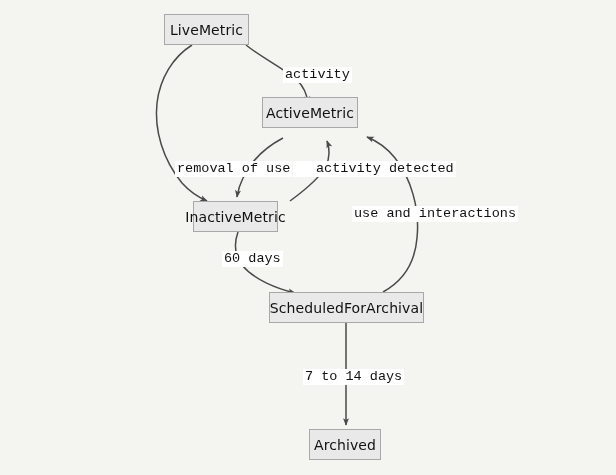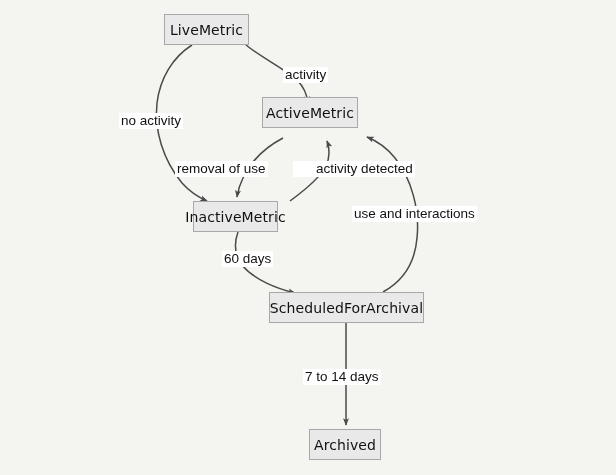--- a/index.html
+++ b/index.html
@@ -37,21 +37,21 @@
     font-size: 14px;
     font-family: "DejaVu Sans", sans-serif;
     letter-spacing: 0.1px;
     white-space: nowrap;
   }
   .edge-label {
     position: absolute;
     background: #ffffff;
     color: #111111;
     font-size: 13.5px;
-    font-family: Liberation Sans, sans-serif;
+    font-family: Liberation Mono, monospace;
     white-space: nowrap;
     line-height: 16px;
     padding: 0 2px;
     text-align: center;
   }
 </style>
 </head>
 <body>
 
 <div id="diagram-root">
@@ -95,21 +95,20 @@
   <div class="state-node" style="left:269px; top:292px; width:155px; height:31px;">
     <span>ScheduledForArchival</span>
   </div>
 
   <div class="state-node" style="left:309px; top:429px; width:72px; height:31px;">
     <span>Archived</span>
   </div>
 
   <div class="edge-label" style="left:283px; top:67px;">activity</div>
 
-  <div class="edge-label" style="left:119px; top:113px;">no activity</div>
 
   <div class="edge-label" style="left:175px; top:161px;">removal of use</div>
 
   <div class="edge-label" style="left:293px; top:161px;padding-left:23px;">activity detected</div>
 
   <div class="edge-label" style="left:222px; top:251px;">60 days</div>
 
   <div class="edge-label" style="left:352px; top:206px;">use and interactions</div>
 
   <div class="edge-label" style="left:303px; top:369px;">7 to 14 days</div>

